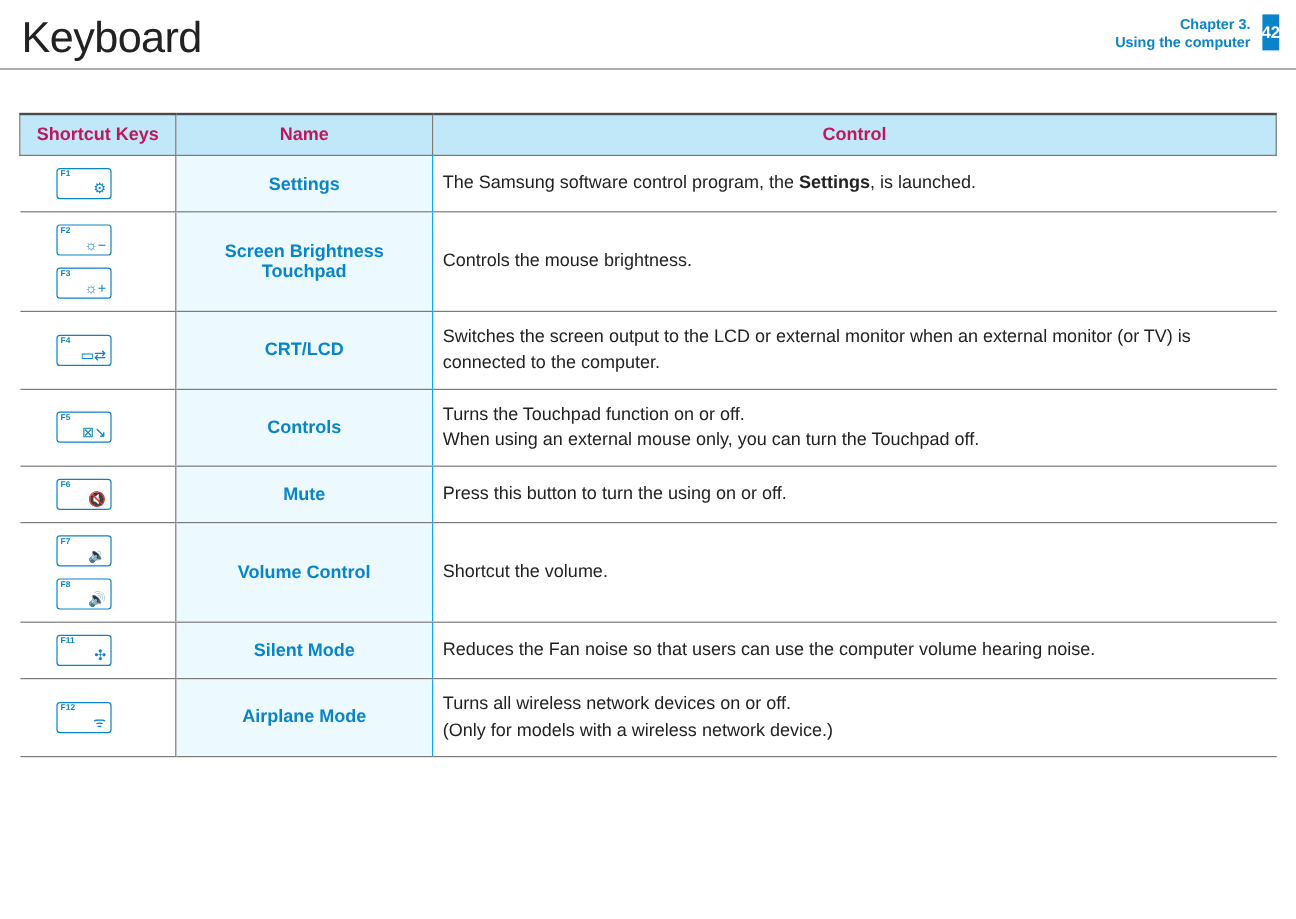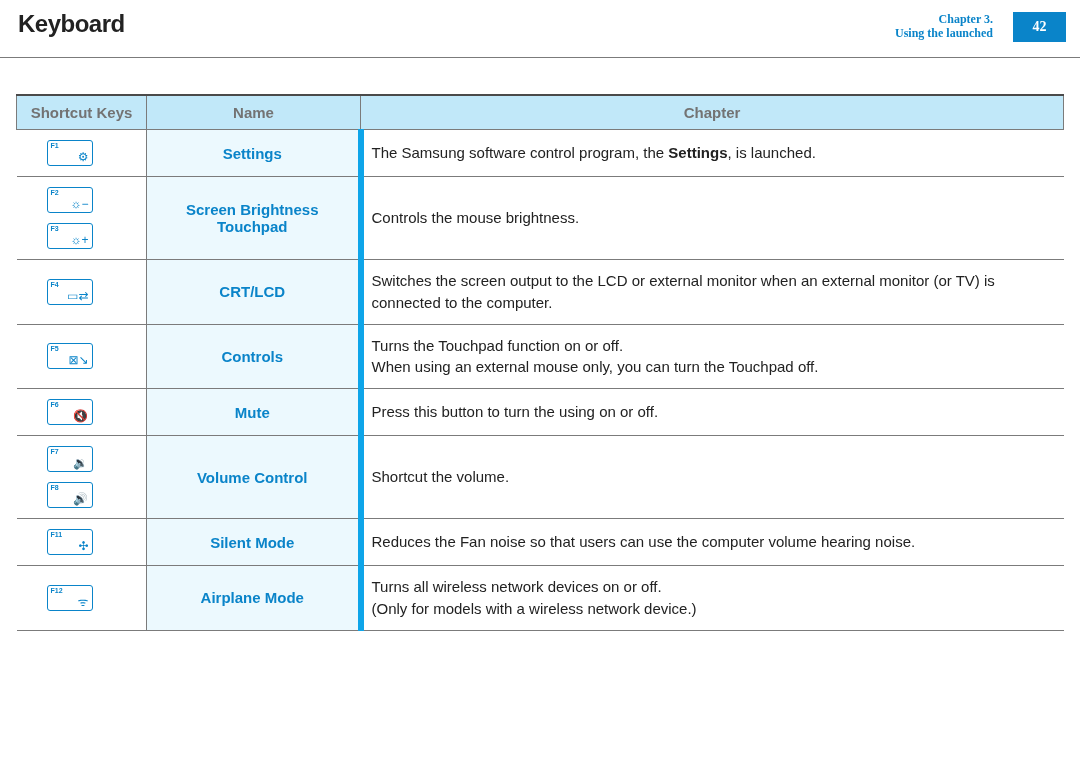--- a/index.html
+++ b/index.html
@@ -13,61 +13,60 @@
   }
   .header {
     display: flex;
     justify-content: space-between;
     align-items: flex-start;
     padding: 10px 14px 4px 18px;
     border-bottom: 1px solid #7b7b7b;
     height: 58px;
   }
   .title {
-    font-size: 24px;
-    font-weight: 700;
+    font-size: 36px;
+    font-weight: 400;
     letter-spacing: -0.5px;
   }
   .hdr-right {
     display: flex;
-    align-items: flex-start;
-    gap: 20px;
+    align-items: flex-end;
+    gap: 10px;
     margin-top: 2px;
-    font-family: Liberation Serif, serif;
   }
   .chapter-block {
     text-align: right;
     font-size: 12px;
     font-weight: 700;
     color: #0a84c9;
     line-height: 1.2;
   }
   .page-badge {
     background: #0a84c9;
     color: #fff;
     font-weight: 700;
     font-size: 14px;
-    width: 53px;
+    width: 14px;
     height: 30px;
     display: flex;
     align-items: center;
     justify-content: center;
   }
 
   .table-wrap {
     padding: 36px 16px 0 16px;
   }
   table {
     width: 100%;
     border-collapse: collapse;
     font-size: 15px;
   }
   thead th {
     background: #c1e8f9;
-    color: #737373;
+    color: #be185d;
     font-weight: 700;
     padding: 8px 6px;
     border: 1px solid #7b7b7b;
     border-top: 2px solid #4a4a4a;
     border-bottom: 1px solid #7b7b7b;
   }
   thead th:first-child { width: 130px; }
   thead th:nth-child(2) { width: 214px; }
 
   tbody td {
@@ -77,21 +76,21 @@
   }
   tbody td.name-cell   { border-left: 1px solid #7b7b7b; }
   tbody td.key-cell    { border-left: none; border-right: none; text-align: left; vertical-align: middle; padding: 8px 6px 8px 30px;}
   tbody td.name-cell {
     background: #ecf9fe;
     color: #0a84c9;
     font-weight: 700;
     text-align: center;
     border-right: none;
   }
-  tbody td.func-cell { border-left: 6px solid #0ea5e9; line-height: 1.45; }
+  tbody td.func-cell { border-left: 1px solid #0ea5e9; line-height: 1.45; }
 
   .key {
     display: inline-flex;
     flex-direction: column;
     border: 1px solid #0a84c9;
     border-radius: 3px;
     width: 46px;
     height: 26px;
     padding: 1px 3px;
     color: #0a84c9;
@@ -115,33 +114,33 @@
   b { font-weight:700; }
 </style>
 </head>
 <body>
 
 <div class="header">
   <div class="title">Keyboard</div>
   <div class="hdr-right">
     <div class="chapter-block">
       <div>Chapter 3.</div>
-      <div>Using the launched</div>
+      <div>Using the computer</div>
     </div>
     <div class="page-badge">42</div>
   </div>
 </div>
 
 <div class="table-wrap">
   <table>
     <thead>
       <tr>
         <th>Shortcut Keys</th>
         <th>Name</th>
-        <th>Chapter</th>
+        <th>Control</th>
       </tr>
     </thead>
     <tbody id="tbody">
         <tr>
           <td class="key-cell">
             <div class="key-stack">
               <span class="key">
                 <span class="klabel">F1</span>
                 <span class="kicon">⚙</span>
               </span>

